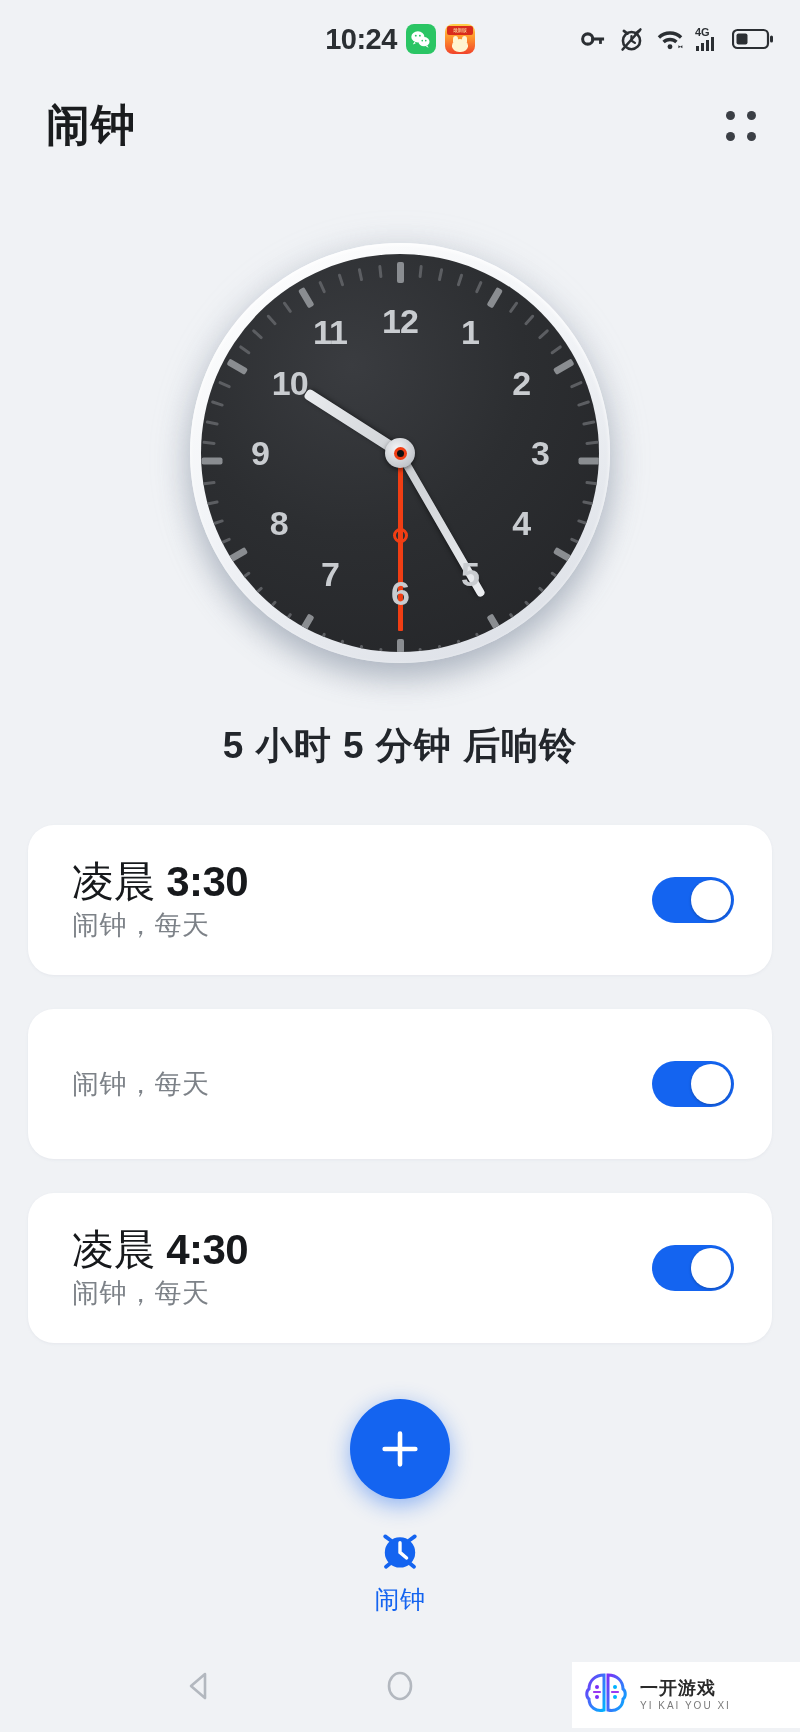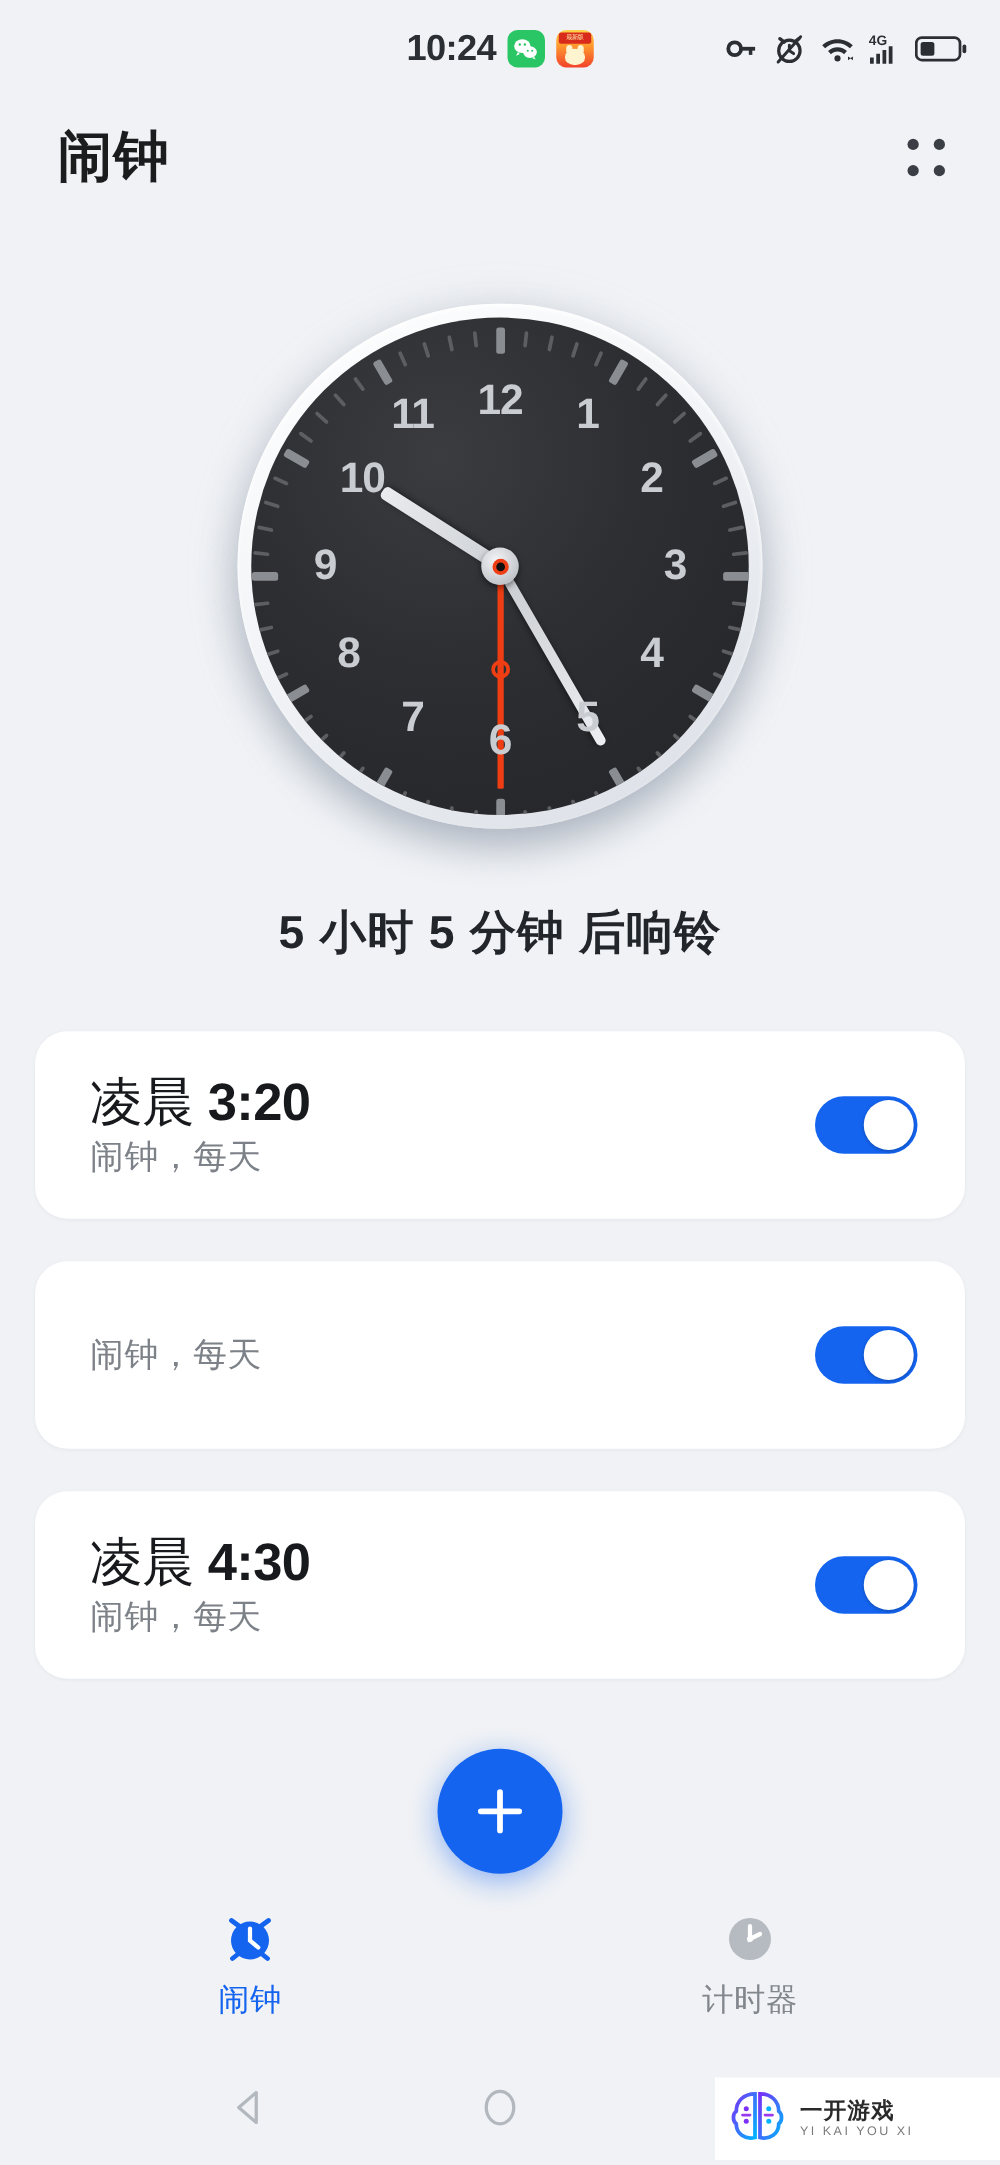--- a/index.html
+++ b/index.html
@@ -536,21 +536,21 @@
         <div class="numeral" style="left: 129px; top: 77.7564px;">11</div>
       </div>
   </div>
 </div>
 
 <div class="ring-text">5 小时 5 分钟 后响铃</div>
 
 <div class="alarm-list" id="alarm-list">
     <div class="alarm-card">
       <div class="alarm-texts">
-        <div class="alarm-time"><span class="period">凌晨</span><span> 3:20</span></div>
+        <div class="alarm-time"><span class="period">凌晨</span><span> 3:30</span></div>
         <div class="alarm-sub">闹钟，每天</div>
       </div>
       <div class="toggle">
         <div class="knob"></div>
       </div>
     </div>
     <div class="alarm-card">
       <div class="alarm-texts">
         <div class="alarm-sub">闹钟，每天</div>
       </div>
@@ -577,28 +577,20 @@
 
 <div class="tab-bar" id="tab-bar">
     <div class="tab-item active">
       <svg class="tab-icon" viewBox="0 0 24 24">
         <circle cx="12" cy="13.2" r="7.6" fill="#1464f0"></circle>
         <path d="M12 8.4 V13.2 L15.3 16" stroke="#fff" stroke-width="1.7" fill="none" stroke-linecap="round"></path>
         <path d="M4.6 5.2 L7.6 7.4 M19.4 5.2 L16.4 7.4 M5 20.4 L7 18.8 M19 20.4 L17 18.8" stroke="#1464f0" stroke-width="1.9" stroke-linecap="round"></path>
       </svg>
       <div class="tab-label">闹钟</div>
     </div>
-    <div class="tab-item">
-      <svg class="tab-icon" viewBox="0 0 24 24">
-        <circle cx="12" cy="12.6" r="8.4" fill="#b6bbc1"></circle>
-        <path d="M12 7.4 V12.6 L16 10.6" stroke="#fff" stroke-width="1.7" fill="none" stroke-linecap="round"></path>
-        <circle cx="12" cy="12.6" r="1.2" fill="#fff"></circle>
-      </svg>
-      <div class="tab-label">计时器</div>
-    </div>
   </div>
 
 <div class="sys-nav">
   <span>
     <svg width="40" height="40" viewBox="0 0 40 40">
       <path d="M25 8 L11 20 L25 32 Z" fill="none" stroke="#b3b8bf" stroke-width="2.6" stroke-linejoin="round"></path>
     </svg>
   </span>
   <span>
     <svg width="40" height="40" viewBox="0 0 40 40">

